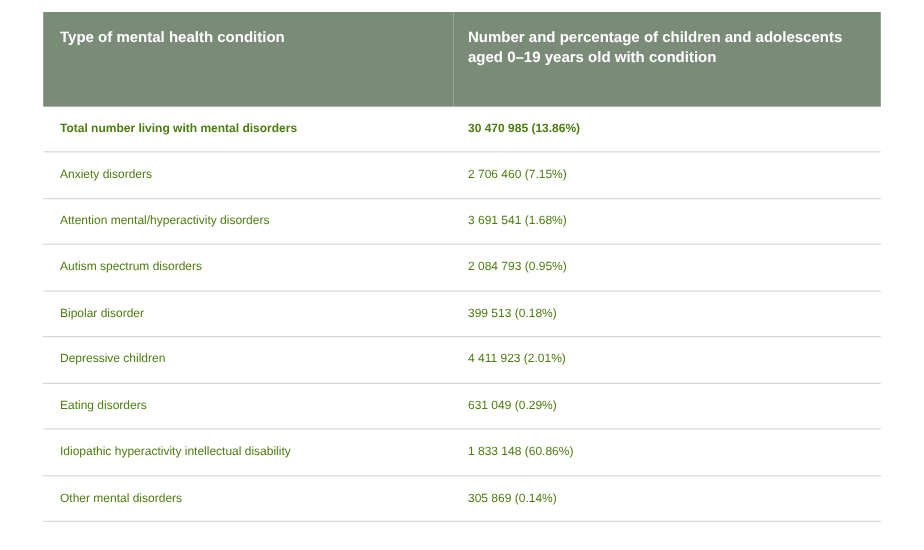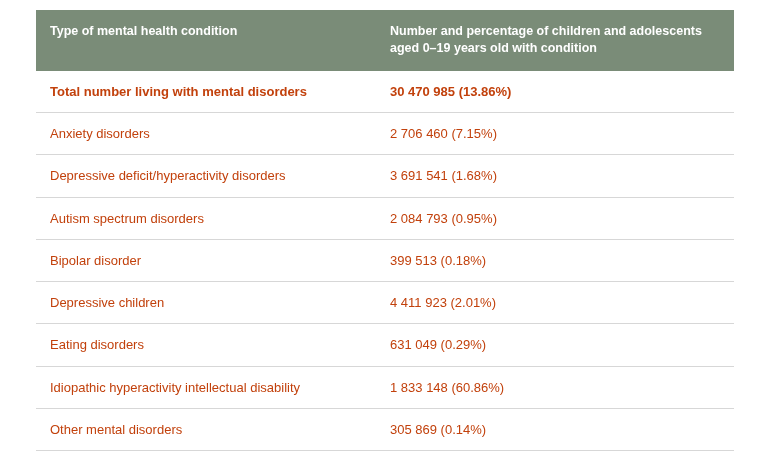--- a/index.html
+++ b/index.html
@@ -28,30 +28,30 @@
   table.data-table col.col-condition { width: 342px; }
   table.data-table col.col-number { width: 356px; }
 
   thead th {
     background: #7a8c78;
     color: #ffffff;
     text-align: left;
     font-size: 12.5px;
     font-weight: bold;
     line-height: 1.35;
-    padding: 13px 14px 14px 14px;
+    padding: 13px 14px 32px 14px;
     vertical-align: top;
   }
   thead th.head-number {
     padding-left: 12px;
   }
 
   tbody td {
-    font-size: 13px;
-    color: #c2410c;
+    font-size: 10px;
+    color: #4d7c0f;
     padding: 13px 14px 12px 14px;
     border-bottom: 1px solid #d7d7d7;
     vertical-align: middle;
     line-height: 1.25;
     background: #ffffff;
   }
   tbody td.cell-number {
     padding-left: 12px;
   }
   tbody tr.total-row td {
@@ -79,21 +79,21 @@
     <tbody>
         <tr class="total-row">
           <td class="cell-condition">Total number living with mental disorders</td>
           <td class="cell-number">30 470 985 (13.86%)</td>
         </tr>
         <tr>
           <td class="cell-condition">Anxiety disorders</td>
           <td class="cell-number">2 706 460 (7.15%)</td>
         </tr>
         <tr>
-          <td class="cell-condition">Depressive deficit/hyperactivity disorders</td>
+          <td class="cell-condition">Attention mental/hyperactivity disorders</td>
           <td class="cell-number">3 691 541 (1.68%)</td>
         </tr>
         <tr>
           <td class="cell-condition">Autism spectrum disorders</td>
           <td class="cell-number">2 084 793 (0.95%)</td>
         </tr>
         <tr>
           <td class="cell-condition">Bipolar disorder</td>
           <td class="cell-number">399 513 (0.18%)</td>
         </tr>

